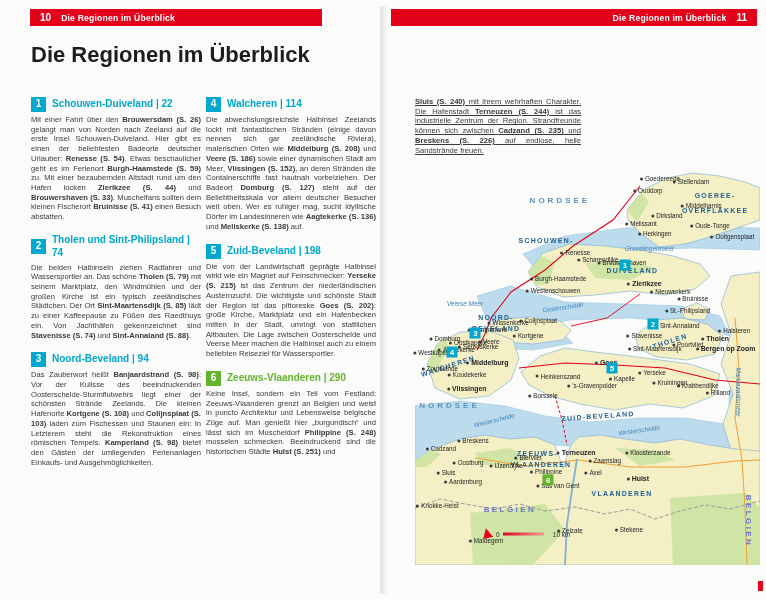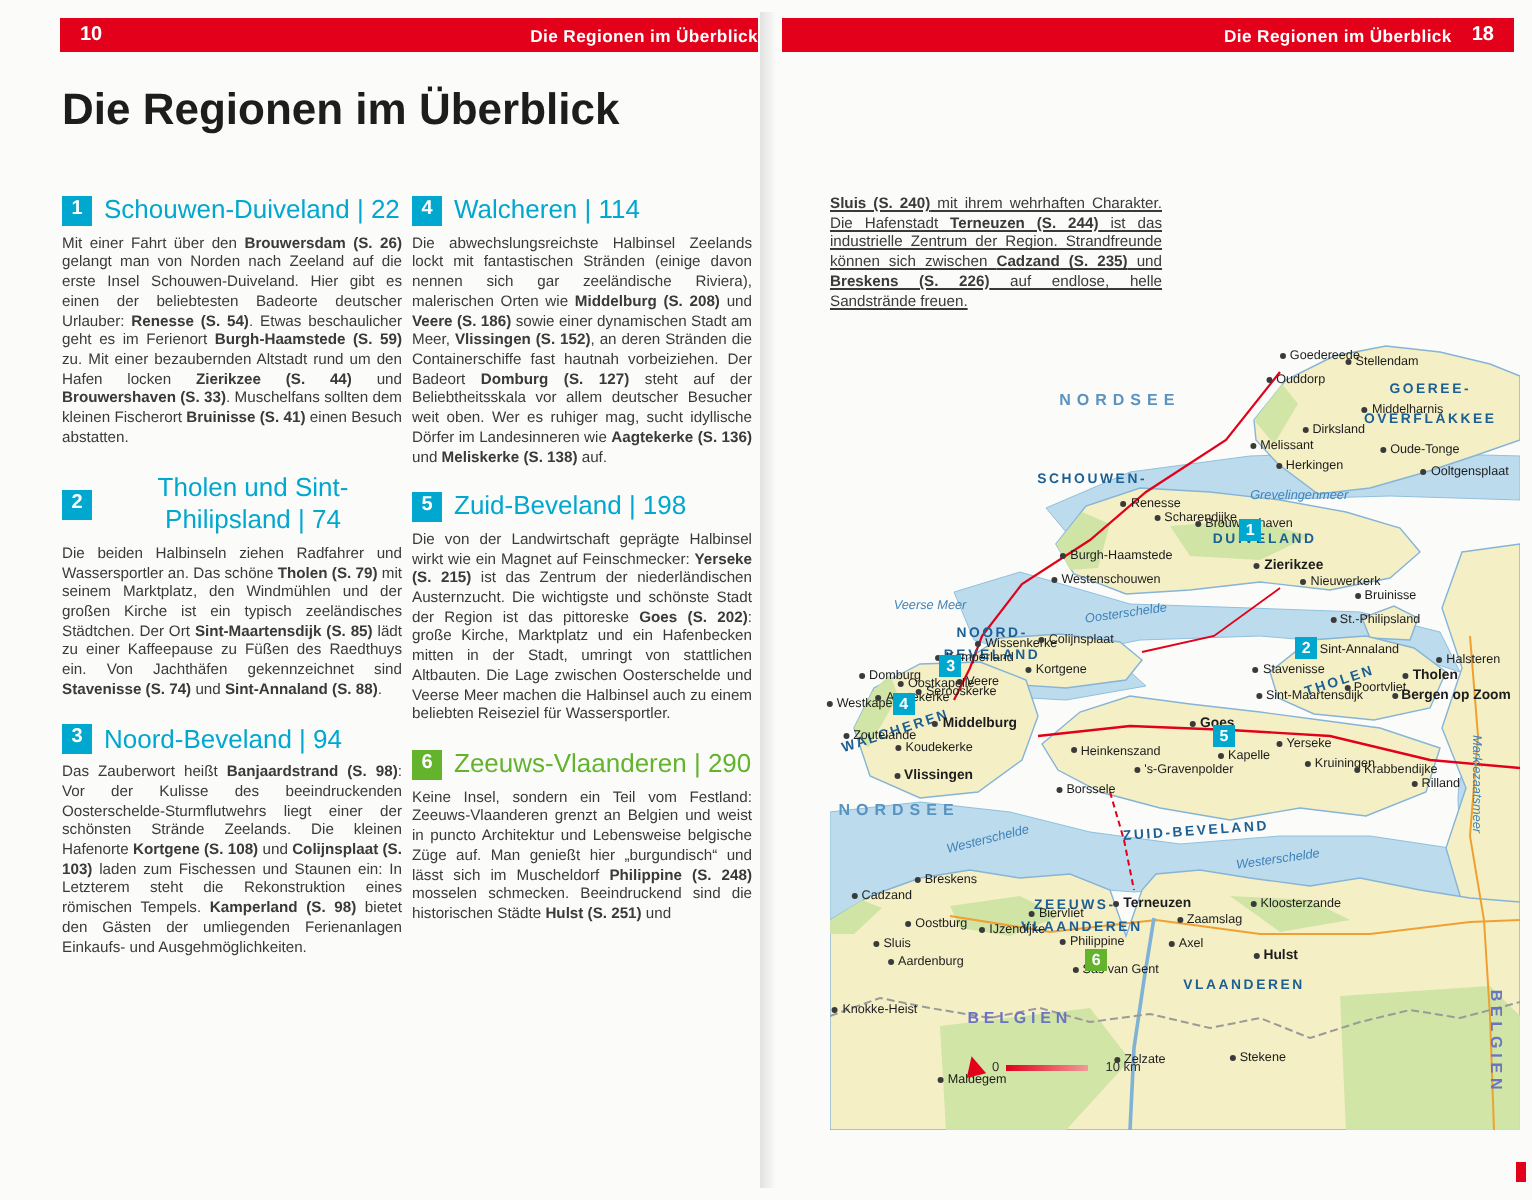--- a/index.html
+++ b/index.html
@@ -3,37 +3,37 @@
 <meta charset="utf-8">
 <style>
   html,body{margin:0;padding:0;}
   body{width:766px;height:600px;background:#fbfbfa;position:relative;overflow:hidden;
        font-family:"Liberation Sans",sans-serif;color:#333;}
   .gutter{position:absolute;left:380px;top:6px;width:8px;height:588px;
           background:linear-gradient(to right,rgba(0,0,0,.10),rgba(0,0,0,0));}
   
   .bar{position:absolute;top:9px;height:17px;background:#e2001a;color:#fff;
        display:flex;align-items:center;font-weight:bold;}
-  .bar-left{left:30px;width:349px;justify-content:space-between;}
+  .bar-left{left:30px;width:292px;}
   .bar-right{left:391px;width:366px;justify-content:flex-end;}
   .pagenum{font-size:10px;padding:0 10px;}
   .htitle{font-size:8.6px;letter-spacing:.2px;}
   
   h1{position:absolute;left:31px;top:42px;margin:0;font-size:22px;font-weight:bold;color:#1d1d1b;}
   
   .col{position:absolute;top:97px;width:170px;font-size:7.6px;line-height:1.28;color:#3a3a3a;}
   .col1{left:31px;}
   .col2{left:206px;}
   .col3{left:415px;width:166px;text-decoration:underline;}
   .col p{margin:0;text-align:justify;}
   section{margin:0 0 12px 0;}
   .sec-head{display:flex;align-items:center;margin-bottom:3px;}
   .numbox{width:15px;height:15px;min-width:15px;color:#fff;font-weight:bold;font-size:10px;
           display:flex;align-items:center;justify-content:center;margin-right:6px;background:#00a7cf;}
-  .sec-title{font-size:13px;font-weight:normal;margin:0;color:#00a7cf;text-align:center;}
+  .sec-title{font-size:10px;font-weight:bold;margin:0;color:#00a7cf;}
   
   .map{position:absolute;left:415px;top:168px;width:345px;height:397px;}
   .map svg{position:absolute;left:0;top:0;width:100%;height:100%;}
   .overlay{position:absolute;left:0;top:0;width:100%;height:100%;}
   .maplabel{position:absolute;transform:translate(-50%,-50%);white-space:nowrap;}
   .city{font-size:6.3px;color:#1c1c1c;}
   .city::before{content:"";display:inline-block;width:3px;height:3px;border-radius:50%;
                 background:#3a3a3a;margin-right:2px;vertical-align:middle;}
   .cityb{font-weight:bold;font-size:6.9px;}
   .region{color:#1c5f93;font-weight:bold;letter-spacing:1.3px;font-size:6.9px;}
@@ -56,21 +56,21 @@
 <body>
 
 <div class="gutter"></div>
 
 <div class="bar bar-left">
   <span class="pagenum">10</span>
   <span class="htitle">Die Regionen im Überblick</span>
 </div>
 <div class="bar bar-right">
   <span class="htitle">Die Regionen im Überblick</span>
-  <span class="pagenum">18</span>
+  <span class="pagenum">11</span>
 </div>
 
 <h1>Die Regionen im Überblick</h1>
 
 <div class="col col1">
   <section>
     <div class="sec-head">
       <span class="numbox" style="background: rgb(0, 167, 207);">1</span>
       <h2 class="sec-title" style="color: rgb(0, 167, 207);">Schouwen-Duiveland | 22</h2>
     </div>

